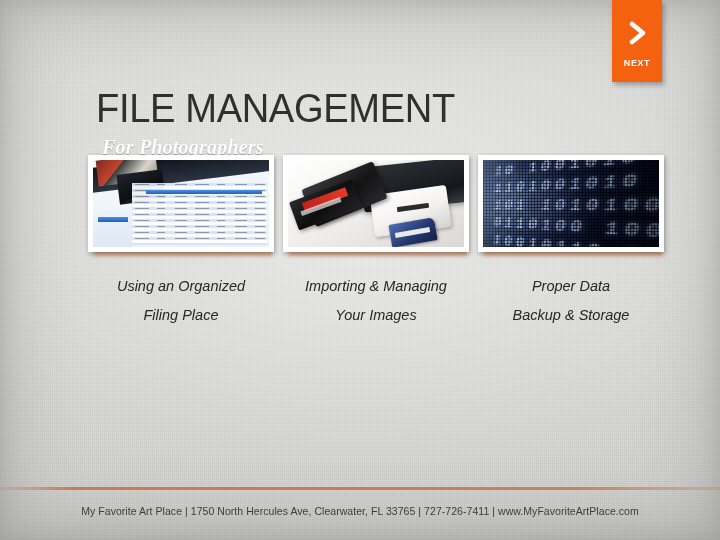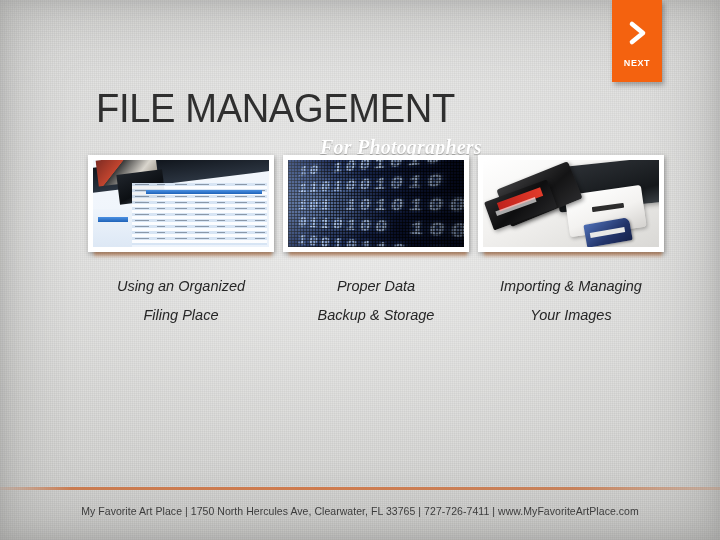--- a/index.html
+++ b/index.html
@@ -89,21 +89,20 @@
   .slide-subtitle {
     margin: 6px 0 0 6px;
     font-family: "Liberation Serif", "DejaVu Serif", serif;
     font-size: 20px;
     font-weight: bold;
     font-style: italic;
     color: #ffffff;
     text-shadow: 0 1px 1px rgba(110,110,108,0.55);
     letter-spacing: 0.2px;
     white-space: nowrap;
-    text-align: right;
   }
 
   
   .cards {
     position: absolute;
     left: 88px;
     top: 155px;
     width: 576px;
     display: flex;
     justify-content: space-between;
@@ -407,20 +406,43 @@
             <div class="rows"></div>
             <div class="rowtext"></div>
             <div class="sel sel-a"></div>
             <div class="sel sel-b"></div>
           </div>
         </div>
       </div>
       <div class="caption">
         <span class="l1">Using an Organized</span>
         <span class="l2">Filing Place</span>
+      </div>
+    </div>
+
+    <div class="card">
+      <div class="thumb-wrap">
+        <div class="thumb">
+          <div class="thumb-inner tb2">
+            <div class="bg"></div>
+            <div class="tablet"></div>
+            <div class="reader-white"></div>
+            <div class="slot"></div>
+            <div class="reader-black"></div>
+            <div class="cf-card"></div>
+            <div class="cf-label"></div>
+            <div class="cf-text"></div>
+            <div class="sd-card"></div>
+            <div class="sd-strip"></div>
+          </div>
+        </div>
+      </div>
+      <div class="caption">
+        <span class="l1">Importing &amp; Managing</span>
+        <span class="l2">Your Images</span>
       </div>
     </div>
 
     <div class="card">
       <div class="thumb-wrap">
         <div class="thumb">
           <div class="thumb-inner tb3">
             <div class="field"></div>
             <div class="glyphs">
               <div>10 1001010 0</div>
@@ -433,41 +455,18 @@
             <div class="sheen"></div>
           </div>
         </div>
       </div>
       <div class="caption">
         <span class="l1">Proper Data</span>
         <span class="l2">Backup &amp; Storage</span>
       </div>
     </div>
 
-    <div class="card">
-      <div class="thumb-wrap">
-        <div class="thumb">
-          <div class="thumb-inner tb2">
-            <div class="bg"></div>
-            <div class="tablet"></div>
-            <div class="reader-white"></div>
-            <div class="slot"></div>
-            <div class="reader-black"></div>
-            <div class="cf-card"></div>
-            <div class="cf-label"></div>
-            <div class="cf-text"></div>
-            <div class="sd-card"></div>
-            <div class="sd-strip"></div>
-          </div>
-        </div>
-      </div>
-      <div class="caption">
-        <span class="l1">Importing &amp; Managing</span>
-        <span class="l2">Your Images</span>
-      </div>
-    </div>
-
   </div>
 
   <div class="footer-rule"></div>
   <div class="footer-text">My Favorite Art Place | 1750 North Hercules Ave, Clearwater, FL 33765  |  727-726-7411  | www.MyFavoriteArtPlace.com</div>
 
 </div>
 
 </body></html>

